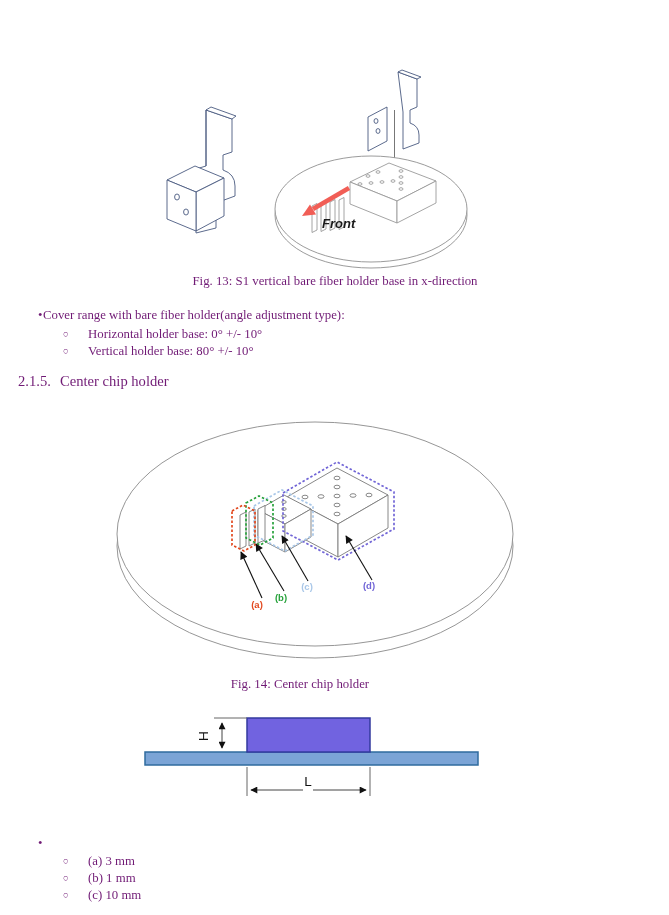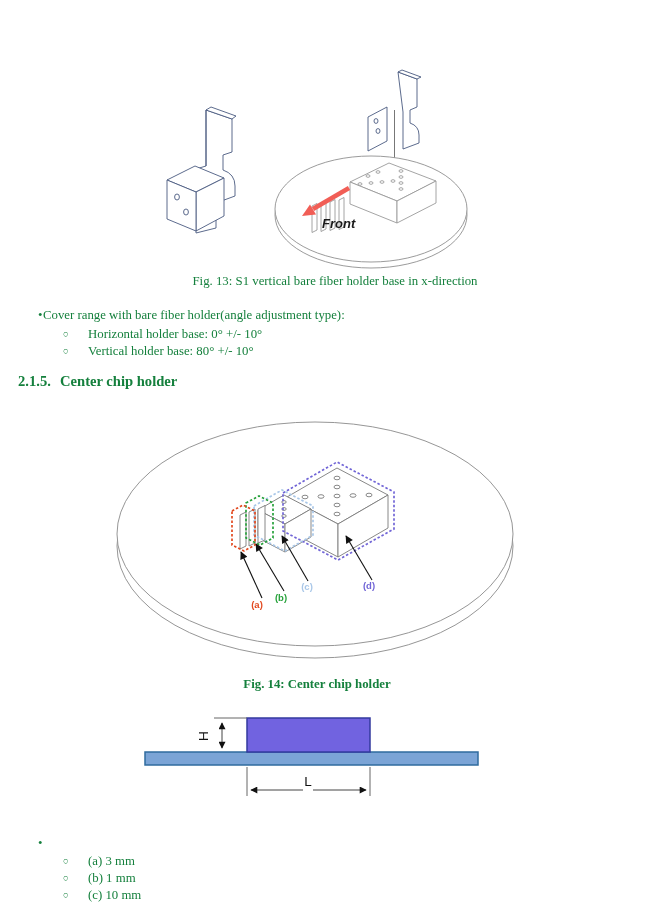--- a/index.html
+++ b/index.html
@@ -1,28 +1,28 @@
 <!DOCTYPE html>
 <html><head>
 <meta charset="utf-8">
 <style>
   html,body{margin:0;padding:0;background:#e8e8e8;}
   .page{
     position:relative; width:669px; height:915px; background:#ffffff;
-    font-family:"Liberation Serif", serif; color:#15803d; overflow:hidden;
+    font-family:"Liberation Serif", serif; color:#701a75; overflow:hidden;
     margin:0 auto;
   }
   .fig-layer{position:absolute; left:0; top:0; width:669px; height:915px;}
   .cap{position:absolute; font-size:12.8px; text-align:center; white-space:nowrap;}
   .row{position:absolute; left:0; width:669px; height:17px; font-size:12.8px; line-height:15px;}
   .row .m1{position:absolute; left:38px; top:0;}
   .row .m2{position:absolute; left:63px; top:0px; font-size:9.5px;}
   .row .t1{position:absolute; left:43px; white-space:nowrap;}
   .row .t2{position:absolute; left:88px; white-space:nowrap;text-align:center;}
-  .heading{position:absolute; left:0; width:669px; height:18px; font-weight:bold; font-size:14.6px;}
+  .heading{position:absolute; left:0; width:669px; height:18px; font-weight:normal; font-size:14.6px;}
   .heading .num{position:absolute; left:18px;}
   .heading .ttl{position:absolute; left:60px;}
   text{font-family:"Liberation Sans", sans-serif;}
 </style>
 </head>
 <body>
 
 <div class="page">
 
 <svg class="fig-layer" viewBox="0 0 669 915">
@@ -178,21 +178,21 @@
 <div class="row" style="top:344px">
   <span class="m2">○</span>
   <span class="t2">Vertical holder base: 80° +/- 10°</span>
 </div>
 
 <div class="heading" style="top:373px">
   <span class="num">2.1.5.</span>
   <span class="ttl">Center chip holder</span>
 </div>
 
-<div class="cap" style="left:117px; top:677px; width:400px;font-weight:bold;">Fig. 14: Center chip holder</div>
+<div class="cap" style="left:100px; top:677px; width:400px;">Fig. 14: Center chip holder</div>
 
 
 <div class="row" style="top:836px">
   <span class="m1">•</span>
 </div>
 <div class="row" style="top:854px">
   <span class="m2">○</span>
   <span class="t2">(a) 3 mm</span>
 </div>
 <div class="row" style="top:871px">

